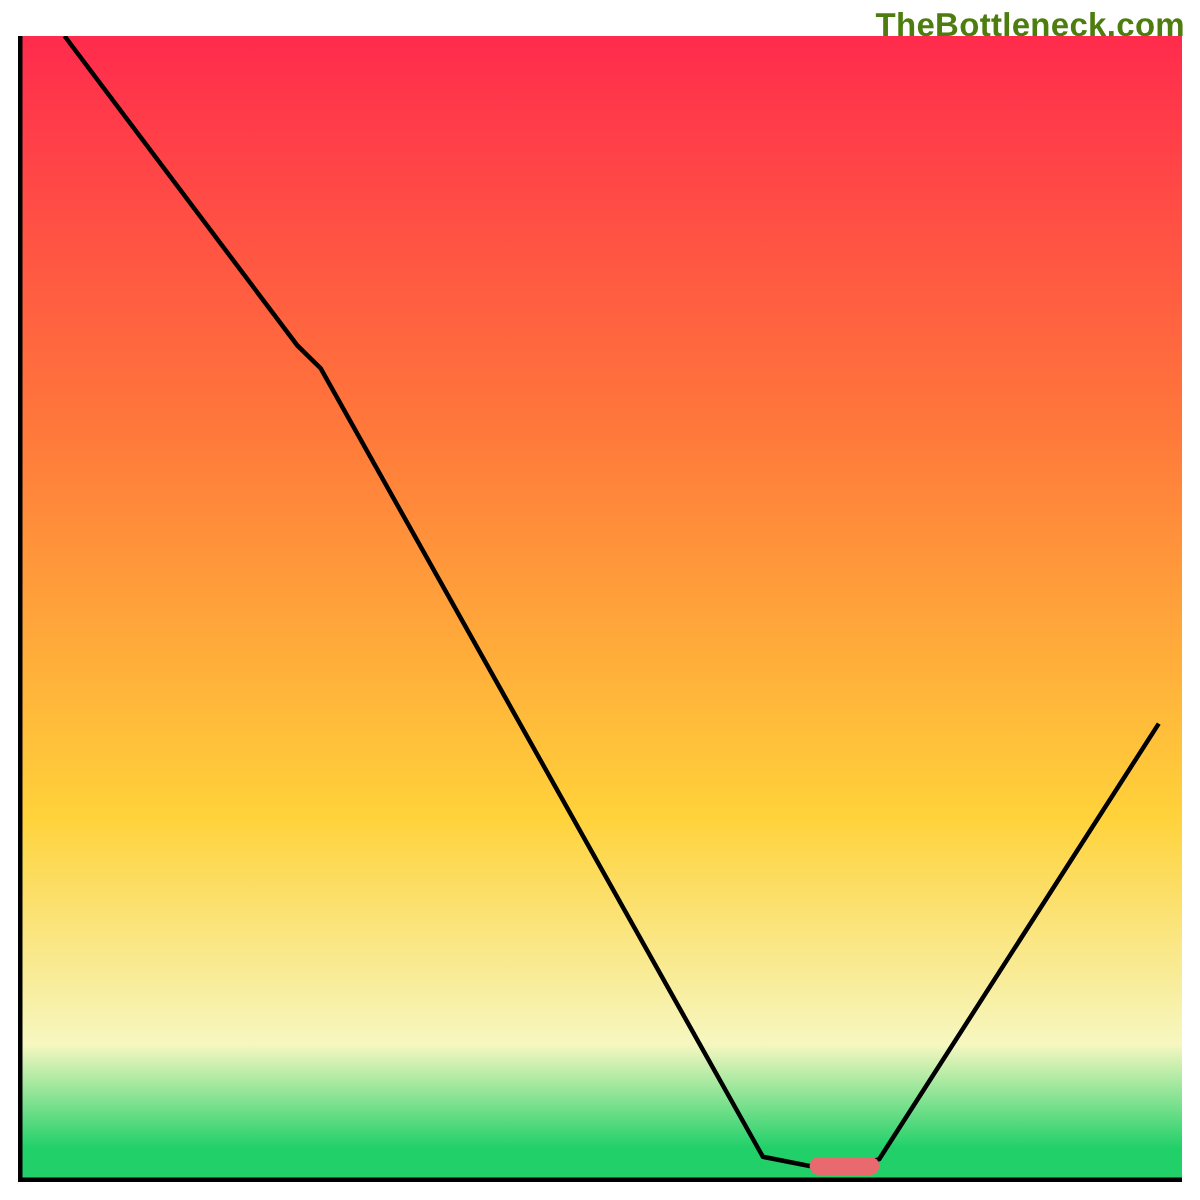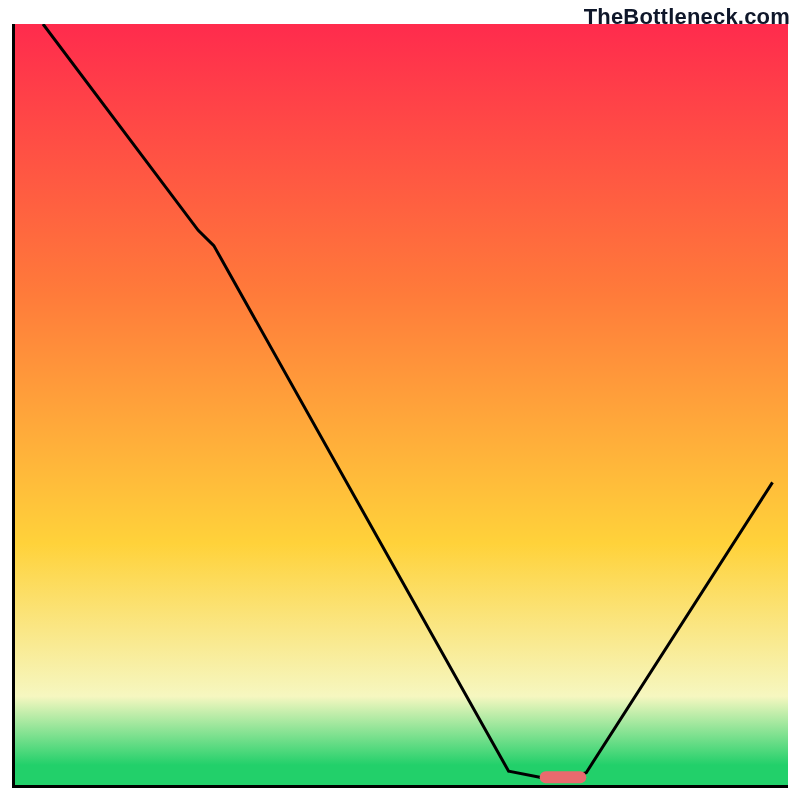--- a/index.html
+++ b/index.html
@@ -14,21 +14,21 @@
     position: relative;
     width: 800px;
     height: 800px;
   }
   .watermark {
     position: absolute;
     top: 4px;
     right: 10px;
     font-size: 22px;
     font-weight: 600;
-    color: #0f172a;
+    color: #4d7c0f;
     letter-spacing: 0.2px;
   }
   .plot {
     position: absolute;
     left: 12px;
     top: 24px;
     width: 776px;
     height: 764px;
     box-sizing: border-box;
   }

